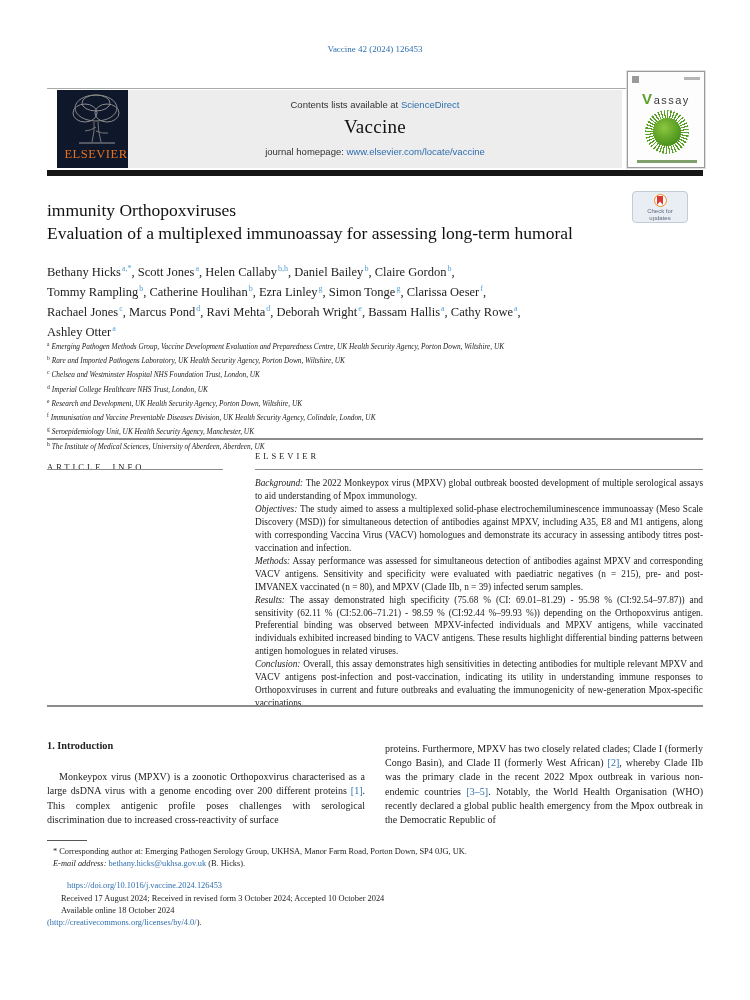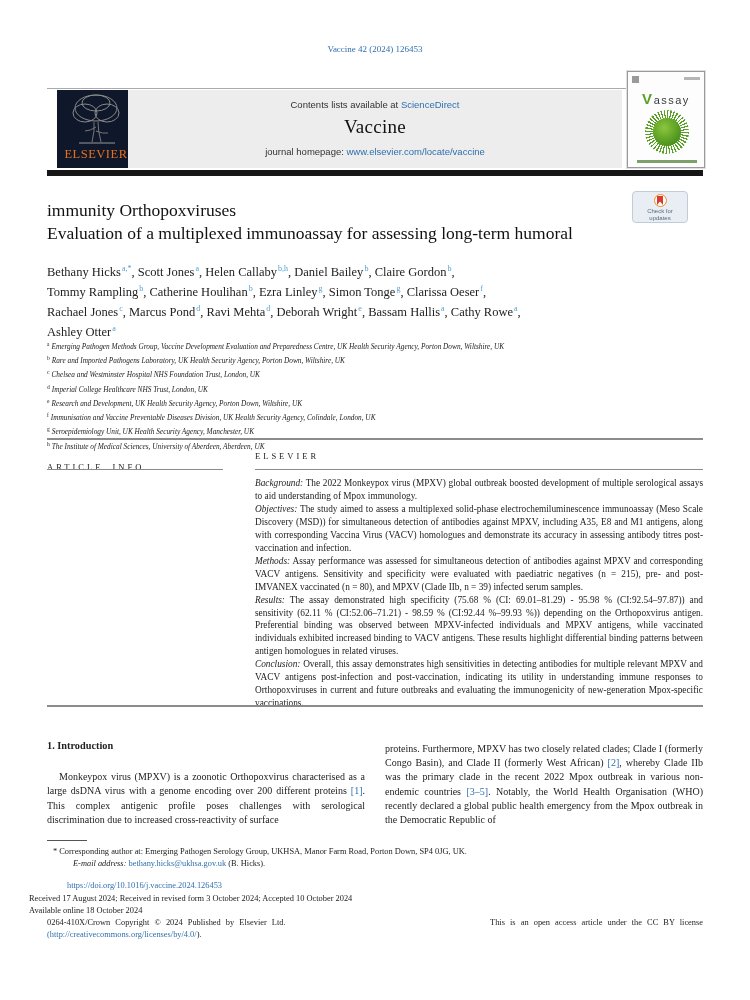--- a/index.html
+++ b/index.html
@@ -94,23 +94,23 @@
 
   .intro-col { position:absolute; top:731px; width:318px; font-size:10px; line-height:14.2px; text-align:justify; color:#222;margin-top:8px; }
   .intro-left { left:47px; }
   .intro-right { left:385px; top:734px; }
   .intro-head { font-weight:bold; font-size:10.3px; margin-bottom:17px; text-align:left; }
   .intro-col p .indent { display:inline-block; width:12px; }
 
   .foot-rule { position:absolute; top:840px; left:47px; width:40px; height:1px; background:#555; }
   .footnote { position:absolute; top:846px; left:47px; width:656px; font-size:8.4px; line-height:11.5px; color:#222; }
   .footnote .fn1 { text-indent:6px; }
-  .footnote .em { font-style:italic;margin-left:20px; }
+  .footnote .em { font-style:italic; }
   .doi { position:absolute; top:881px; left:47px; font-size:8.4px;margin-left:20px; }
-  .dates { position:absolute; top:893px; left:29px; width:656px; font-size:8.4px; line-height:12px; color:#222; }
+  .dates { position:absolute; top:893px; left:61px; width:656px; font-size:8.4px; line-height:12px; color:#222; }
   .copyright { position:absolute; top:917px; left:47px; width:656px; font-size:8.4px; line-height:12px; color:#222; }
   .copyright .cline { display:flex; justify-content:space-between; word-spacing:3px; }
 </style>
 </head>
 <body>
 
 <div class="page">
 
   <div class="citation">Vaccine 42 (2024) 126453</div>
   <div class="top-rule"></div>
@@ -211,20 +211,16 @@
   <div class="footnote">
     <div class="fn1"><span>*</span><span> Corresponding author at: Emerging Pathogen Serology Group, UKHSA, Manor Farm Road, Porton Down, SP4 0JG, UK.</span></div>
     <div class="fn1"><span class="em">E-mail address:</span> <a class="link">bethany.hicks@ukhsa.gov.uk</a><span> (B. Hicks).</span></div>
   </div>
   <div class="doi"><a class="link">https://doi.org/10.1016/j.vaccine.2024.126453</a></div>
   <div class="dates">
     <div>Received 17 August 2024; Received in revised form 3 October 2024; Accepted 10 October 2024</div>
     <div>Available online 18 October 2024</div>
   </div>
   <div class="copyright">
-    <div class="cline">
-        <span>0264-410X/Crown Copyright © 2024 Published by Elsevier Ltd.</span>
-        <span>This is an open access article under the CC BY license</span>
-      </div>
     <div><span></span><a class="link">(http://creativecommons.org/licenses/by/4.0/</a><span>).</span></div>
   </div>
 
 </div>
 
 </body></html>

